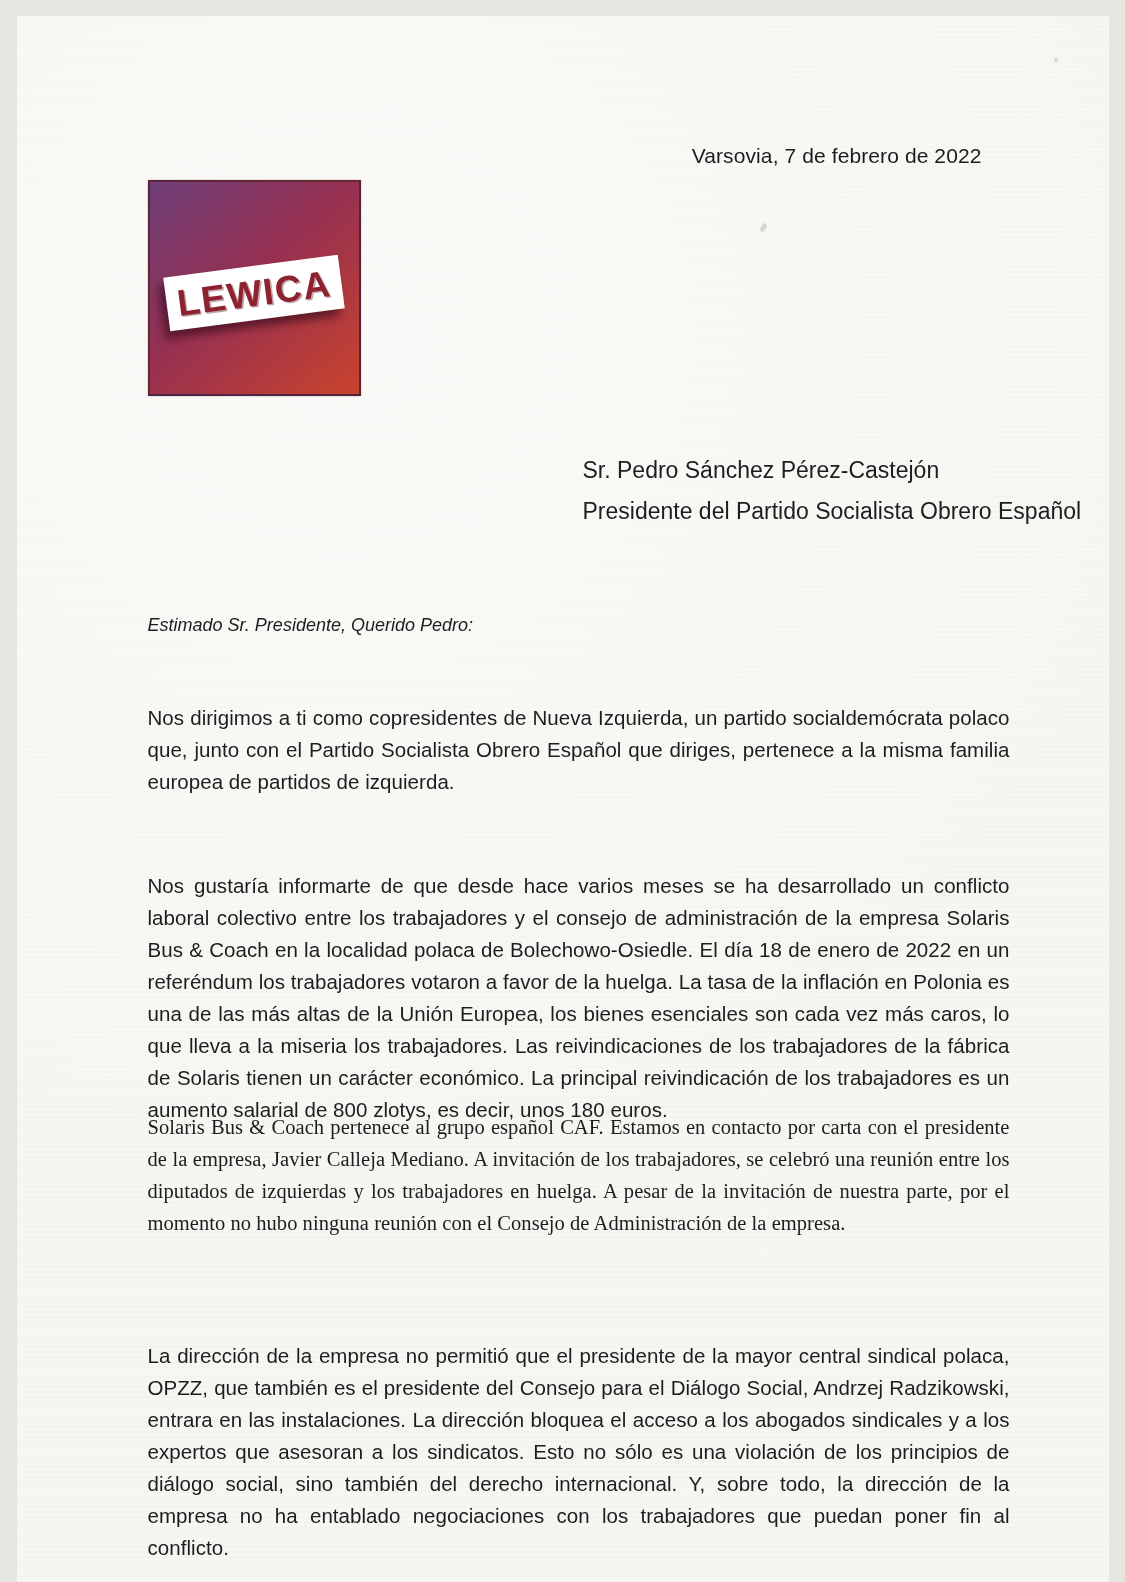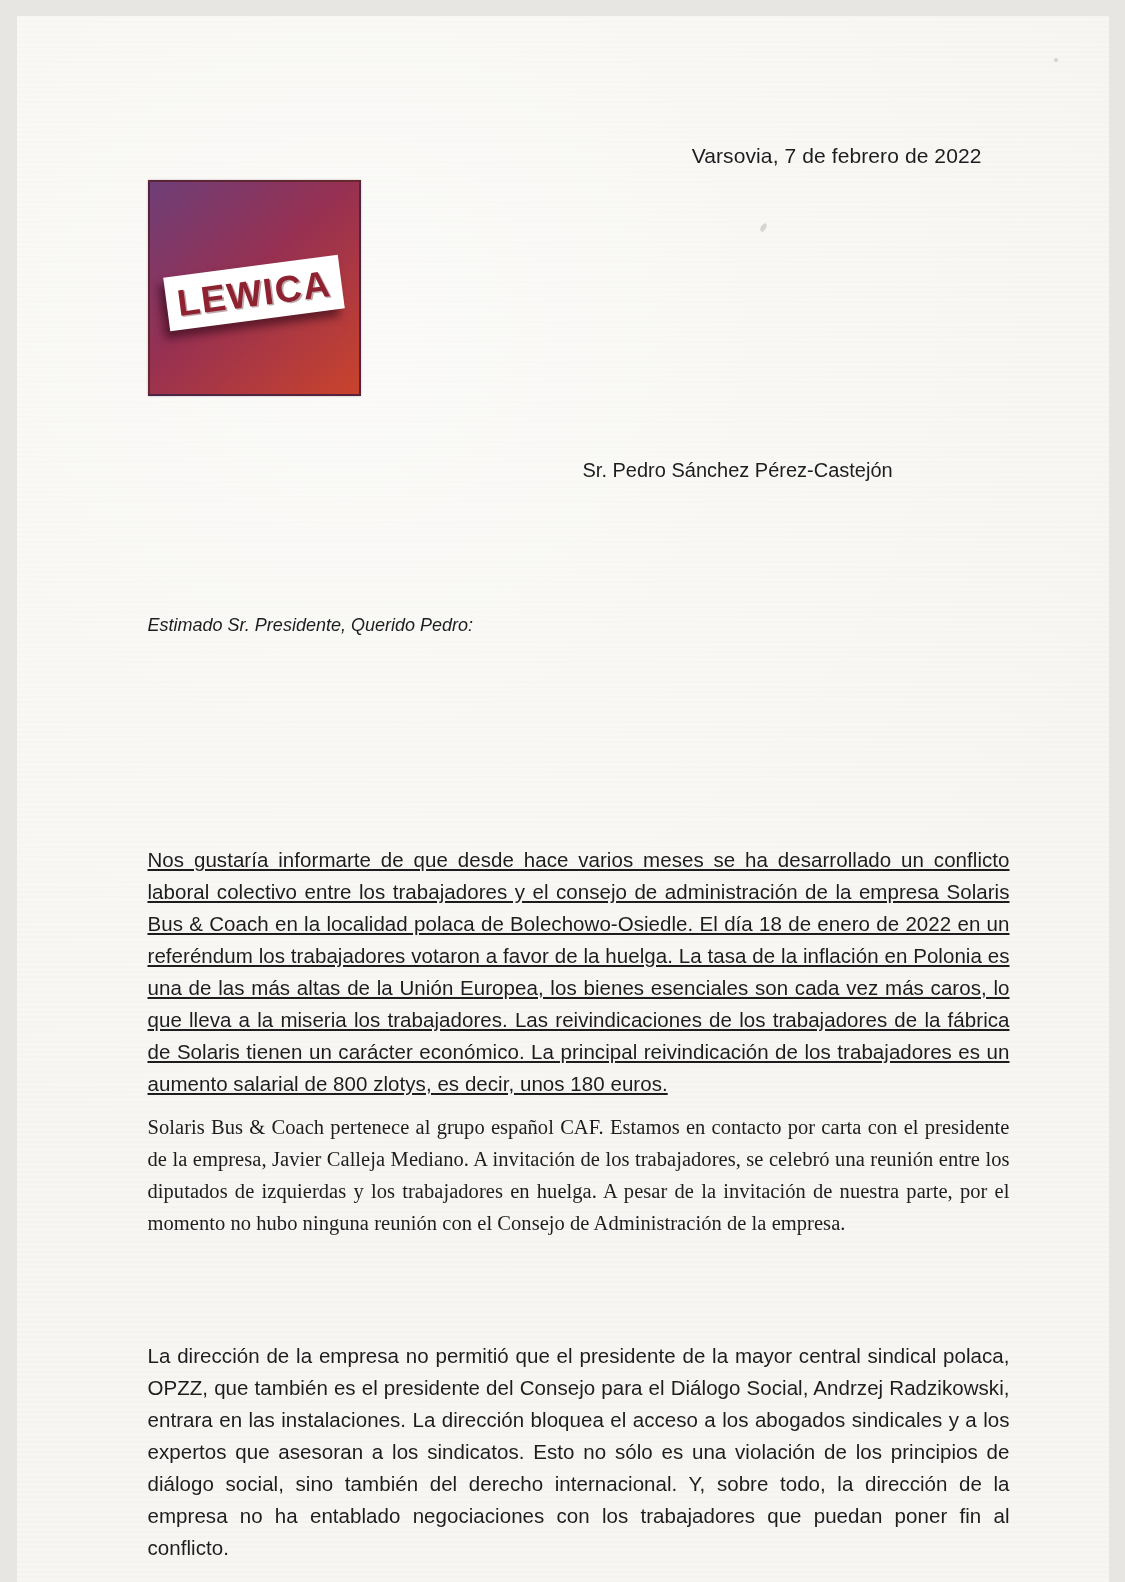--- a/index.html
+++ b/index.html
@@ -65,21 +65,21 @@
     letter-spacing: 1.5px;
     color: var(--c-logo-text, #8e2230);
     text-shadow: 1.5px 1.5px 0 rgba(70, 5, 15, 0.35);
     line-height: 1;
   }
 
   .recipient {
     position: absolute;
     left: 566px;
     top: 434px;
-    font-size: 20px;
+    font-size: 23px;
     line-height: 41px;
     white-space: nowrap;
   }
 
   .salutation {
     position: absolute;
     left: 131px;
     top: 599px;
     font-size: 18px;
     font-style: italic;
@@ -90,21 +90,21 @@
     position: absolute;
     left: 131px;
     width: 862px;
     font-size: 20.5px;
     line-height: 32px;
     text-align: justify;
     letter-spacing: 0.05px;
   }
 
   .para-1 { top: 686px; }
-  .para-2 { top: 828px; text-decoration: underline; }
+  .para-2 { top: 854px; }
   .para-3 { top: 1095px; font-family: Liberation Serif, serif; }
   .para-4 { top: 1324px; }
 
   
   .speck {
     position: absolute;
     border-radius: 50%;
     background: rgba(120, 110, 105, 0.25);
   }
   .speck.s1 { left: 744px; top: 207px; width: 5px; height: 9px; transform: rotate(30deg); }
@@ -119,24 +119,26 @@
   <div class="date-line">Varsovia, 7 de febrero de 2022</div>
 
   <div class="logo">
     <div class="logo-banner">
       <span class="logo-banner-text">LEWICA</span>
     </div>
   </div>
 
   <div class="recipient">
     <div>Sr. Pedro Sánchez Pérez-Castejón</div>
+    <div>Presidente del Partido Socialista Obrero Español</div>
   </div>
 
   <div class="salutation">Estimado Sr. Presidente, Querido Pedro:</div>
 
+  <div class="para para-1">Nos dirigimos a ti como copresidentes de Nueva Izquierda, un partido socialdemócrata polaco que, junto con el Partido Socialista Obrero Español que diriges, pertenece a la misma familia europea de partidos de izquierda.</div>
 
   <div class="para para-2">Nos gustaría informarte de que desde hace varios meses se ha desarrollado un conflicto laboral colectivo entre los trabajadores y el consejo de administración de la empresa Solaris Bus &amp; Coach en la localidad polaca de Bolechowo-Osiedle. El día 18 de enero de 2022 en un referéndum los trabajadores votaron a favor de la huelga. La tasa de la inflación en Polonia es una de las más altas de la Unión Europea, los bienes esenciales son cada vez más caros, lo que lleva a la miseria los trabajadores. Las reivindicaciones de los trabajadores de la fábrica de Solaris tienen un carácter económico. La principal reivindicación de los trabajadores es un aumento salarial de 800 zlotys, es decir, unos 180 euros.</div>
 
   <div class="para para-3">Solaris Bus &amp; Coach pertenece al grupo español CAF. Estamos en contacto por carta con el presidente de la empresa, Javier Calleja Mediano. A invitación de los trabajadores, se celebró una reunión entre los diputados de izquierdas y los trabajadores en huelga. A pesar de la invitación de nuestra parte, por el momento no hubo ninguna reunión con el Consejo de Administración de la empresa.</div>
 
   <div class="para para-4">La dirección de la empresa no permitió que el presidente de la mayor central sindical polaca, OPZZ, que también es el presidente del Consejo para el Diálogo Social, Andrzej Radzikowski, entrara en las instalaciones. La dirección bloquea el acceso a los abogados sindicales y a los expertos que asesoran a los sindicatos. Esto no sólo es una violación de los principios de diálogo social, sino también del derecho internacional. Y, sobre todo, la dirección de la empresa no ha entablado negociaciones con los trabajadores que puedan poner fin al conflicto.</div>
 
   <div class="speck s1"></div>
   <div class="speck s2"></div>
   <div class="speck s3"></div>

